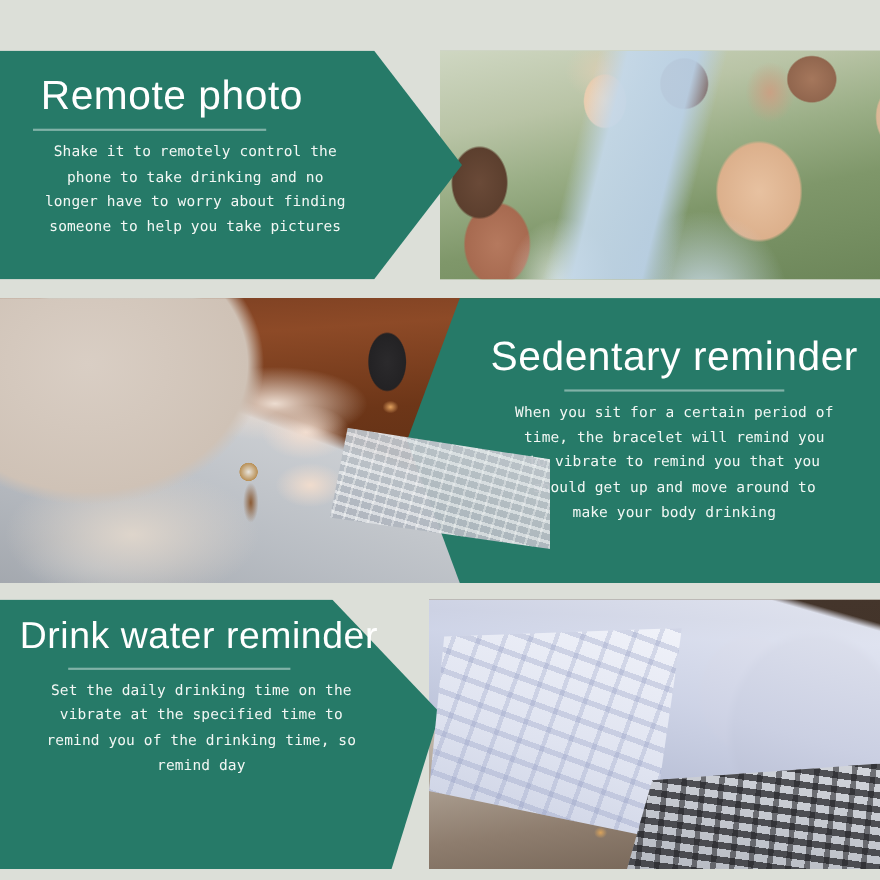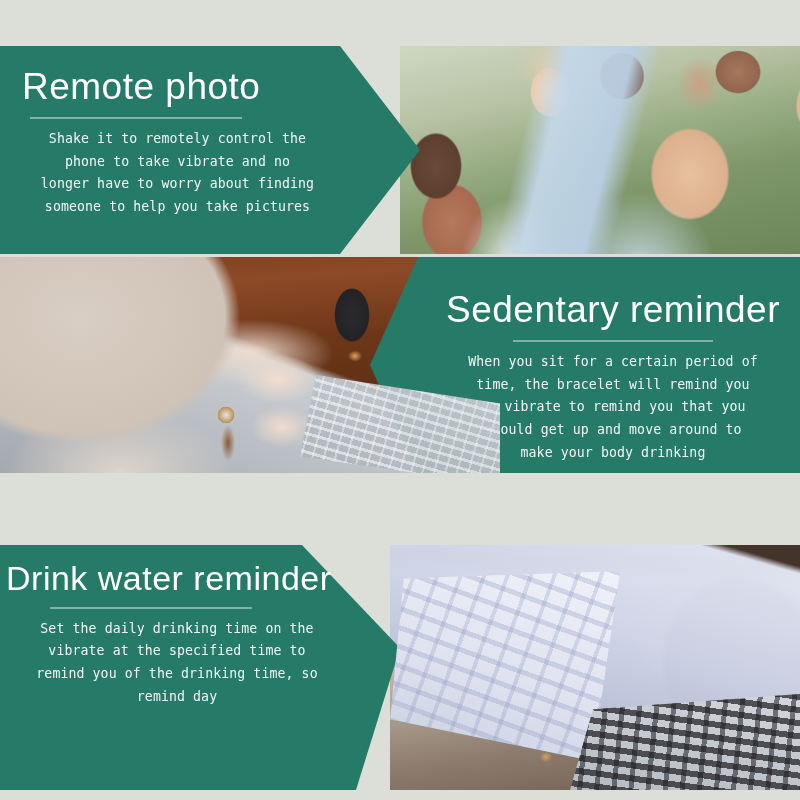--- a/index.html
+++ b/index.html
@@ -73,21 +73,21 @@
   #panel1 .green {
     left: 0;
     width: 470px;
     clip-path: polygon(0 0, 340px 0, 420px 50%, 340px 100%, 0 100%);
   }
   #panel1 .green-body {
     left: 0; top: 0; width: 345px; height: 100%;
     padding: 22px 8px 0 18px;
     text-align: center;
   }
-  #panel1 .title { font-size: 37px; text-align: left; padding-left: 4px; }
+  #panel1 .title { font-size: 37px; text-align: left; padding-left: 4px; margin-left: 15px; }
   #panel1 .divider { width: 212px; margin-left: 12px; }
 
   
   #photo1 {
     background:
       radial-gradient(ellipse 42px 54px at 36px 120px, #6a4a38 0%, #5c3f2e 58%, rgba(92,63,46,0) 62%),
       radial-gradient(ellipse 48px 60px at 52px 176px, #b5795e 0%, #a76a50 60%, rgba(167,106,80,0) 64%),
       radial-gradient(ellipse 30px 38px at 150px 46px, #f0d9c0 0%, #e8cdb0 62%, rgba(232,205,176,0) 66%),
       radial-gradient(ellipse 52px 40px at 150px 18px, #d9cdb2 0%, rgba(217,205,178,0) 70%),
       radial-gradient(ellipse 34px 36px at 222px 30px, #7a5240 0%, #6b4637 62%, rgba(107,70,55,0) 66%),
@@ -105,21 +105,21 @@
     position: absolute;
     inset: 0;
     background:
       linear-gradient(104deg, rgba(210,226,240,0) 32%, rgba(196,216,234,0.92) 38%, rgba(186,208,229,0.95) 52%, rgba(196,216,234,0) 58%),
       radial-gradient(ellipse 110px 120px at 240px 230px, rgba(205,222,238,0.95) 0%, rgba(205,222,238,0) 70%),
       radial-gradient(ellipse 88px 70px at 620px 225px, rgba(60,38,44,0.55) 0%, rgba(60,38,44,0) 72%),
       radial-gradient(ellipse 70px 90px at 110px 215px, rgba(245,250,252,0.8) 0%, rgba(245,250,252,0) 70%);
   }
 
   
-  #panel2 { top: 257px; height: 216px; }
+  #panel2 { top: 271px; height: 259px; }
   #panel2 .photo { left: 0; width: 500px; }
   #panel2 .green {
     right: 0;
     width: 430px;
     clip-path: polygon(48px 0, 430px 0, 430px 100%, 48px 100%, 0 50%);
   }
   #panel2 .green-body {
     right: 0; top: 0; width: 382px; height: 100%;
     padding: 34px 6px 0 14px;
     text-align: center;
@@ -175,21 +175,21 @@
   
   #panel3 { top: 545px; height: 245px; }
   #panel3 .photo { left: 390px; width: 410px; }
   #panel3 .green {
     left: 0;
     width: 450px;
     clip-path: polygon(0 0, 302px 0, 400px 42%, 356px 100%, 0 100%);
   }
   #panel3 .green-body {
     left: 0; top: 0; width: 360px; height: 100%;
-    padding: 16px 10px 0 4px;
+    padding: 16px 10px 0 16px;
     text-align: center;
   }
   #panel3 .title { font-size: 34px; text-align: left; padding-left: 2px; }
   #panel3 .divider { width: 202px; margin-left: 46px; }
 
   
   #photo3 {
     background:
       linear-gradient(172deg, #e6e2da 0%, #d6d0c6 20%, #b8ada0 48%, #8e7d6e 74%, #6c5c4e 100%);
     background-color: #b8ada0;
@@ -244,21 +244,21 @@
   <section class="panel" id="panel1">
     <div class="photo" id="photo1-wrap">
       <div class="photo-inner" id="photo1"></div>
     </div>
     <div class="green"></div>
     <div class="green-body">
       <div class="title">Remote photo</div>
       <div class="divider"></div>
       <div class="desc">
         <div>Shake it to remotely control the</div>
-        <div>phone to take vibrate and no</div>
+        <div>phone to take drinking and no</div>
         <div>longer have to worry about finding</div>
         <div>someone to help you take pictures</div>
       </div>
     </div>
   </section>
 
   <section class="panel" id="panel2">
     <div class="photo" id="photo2-wrap">
       <div class="photo-inner" id="photo2"></div>
     </div>

